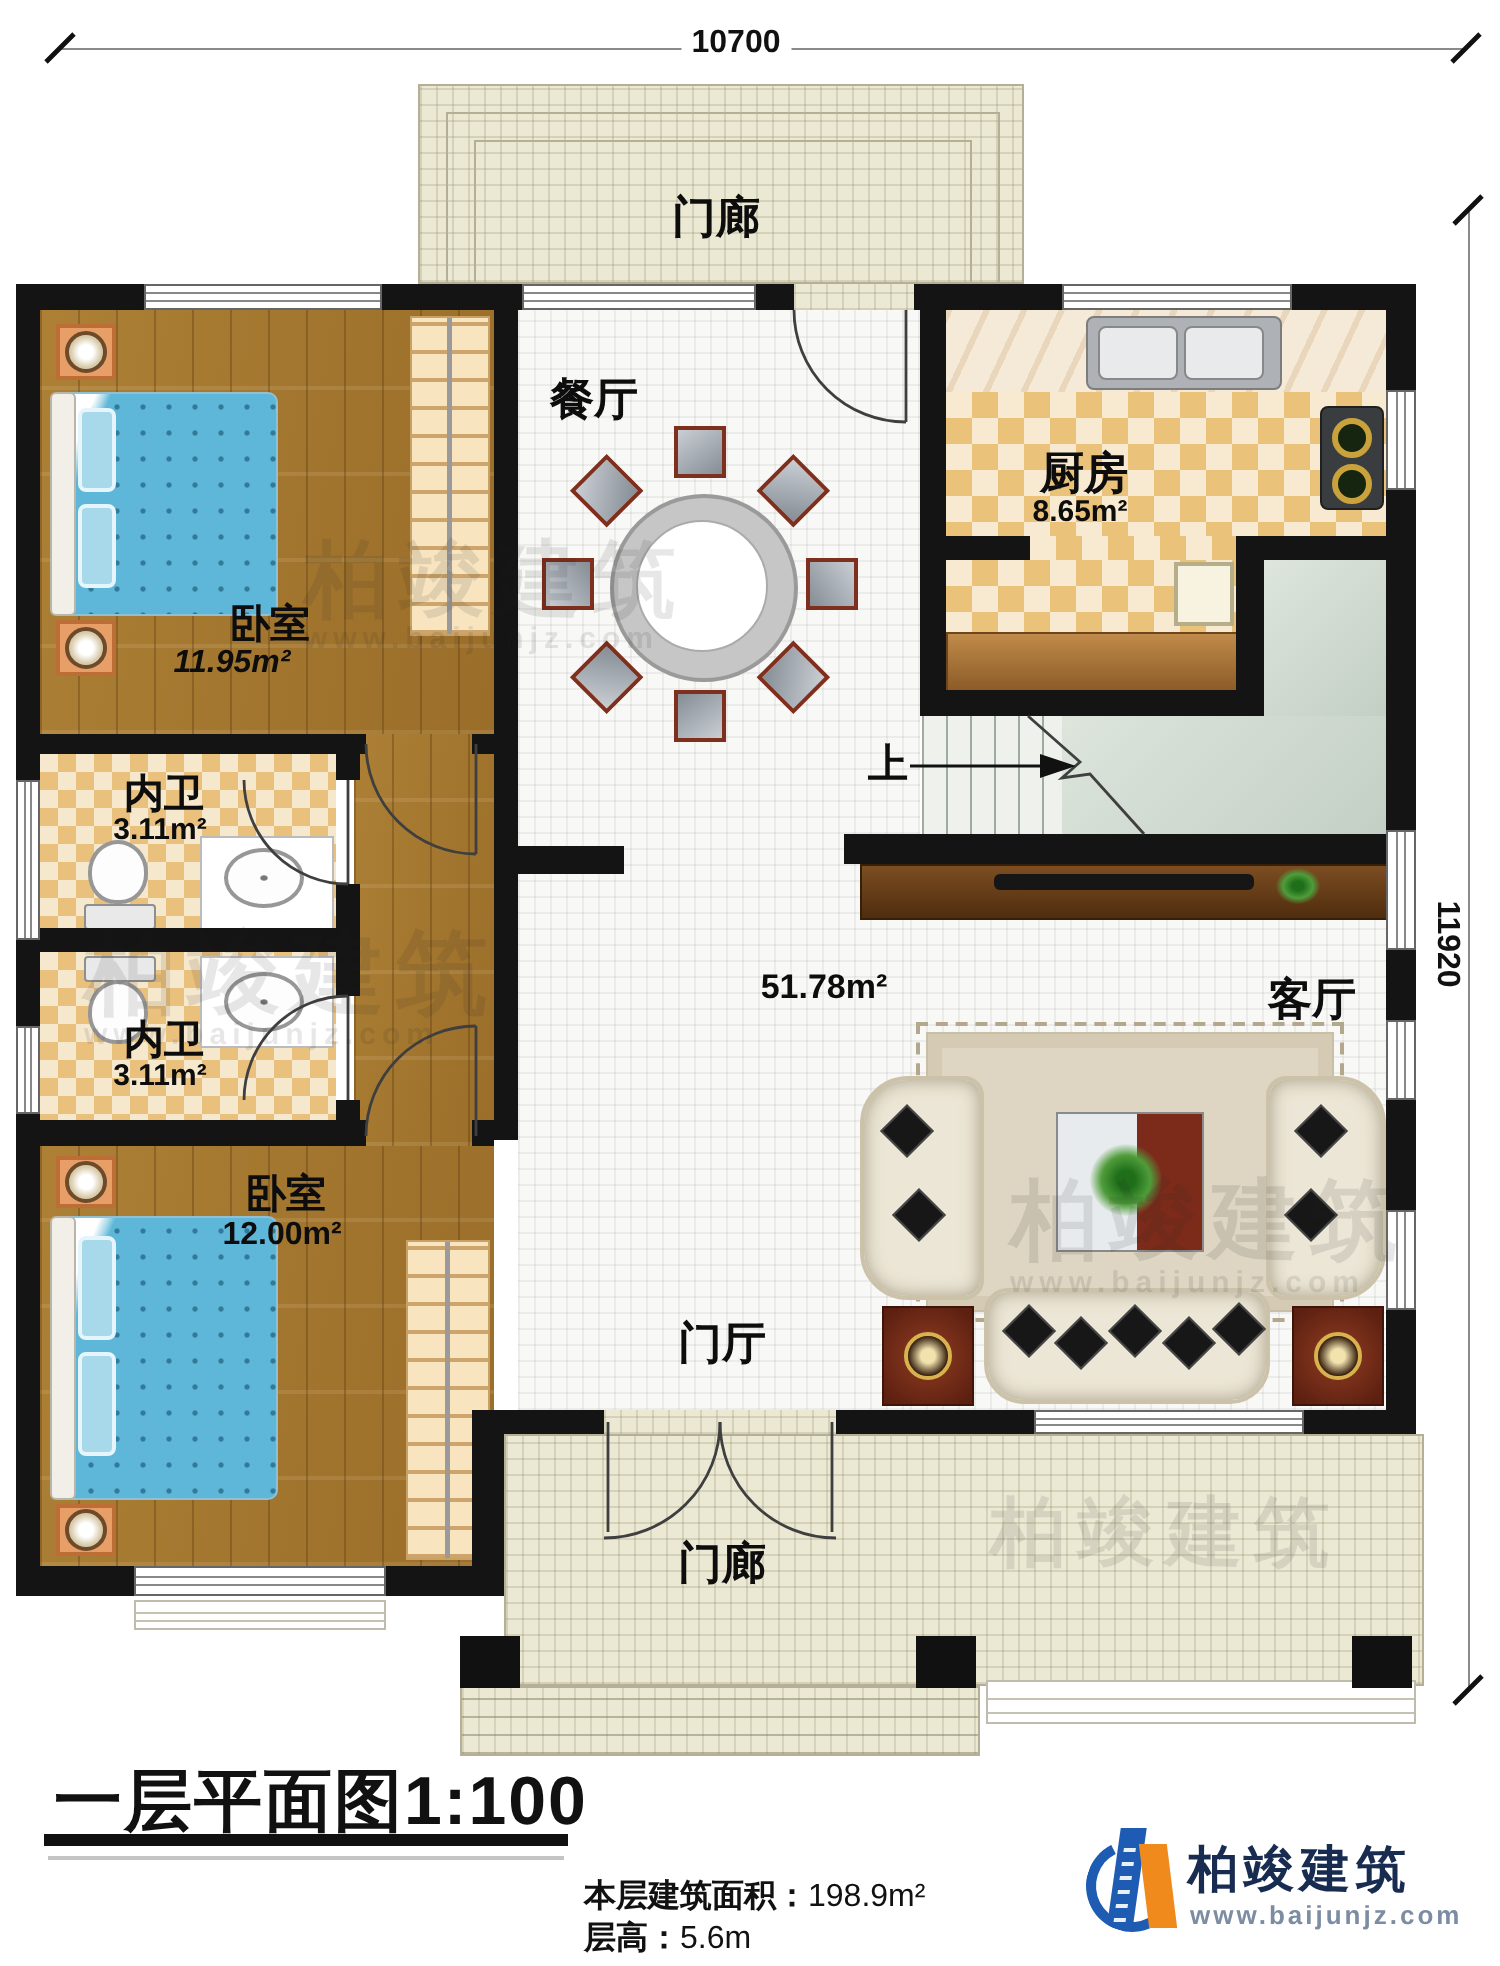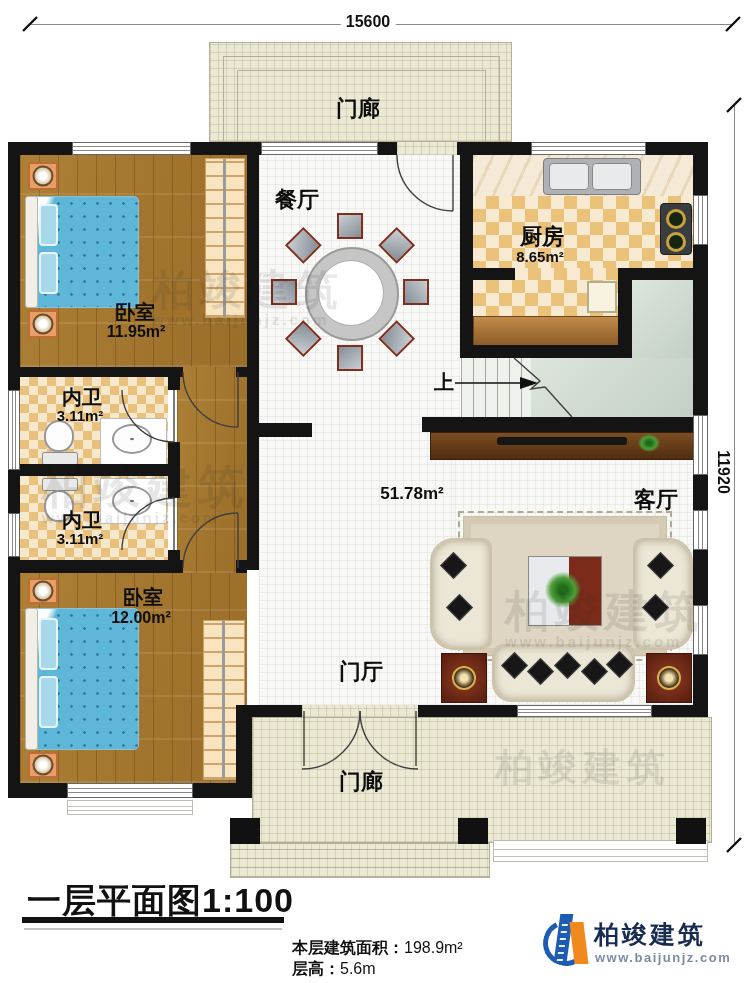--- a/index.html
+++ b/index.html
@@ -319,34 +319,34 @@
   </div>
   <div class="wm" style="left:495px;top:748px;font-size:38px;">
     <div class="wmt">柏竣建筑</div>
   </div>
 
   <div class="rl s22" style="left:358px;top:109px;">门廊</div>
   <div class="rl s22" style="left:297px;top:200px;">餐厅</div>
   <div class="rl s22" style="left:542px;top:237px;">厨房</div>
   <div class="rl s15" style="left:540px;top:256px;">8.65m²</div>
   <div class="rl s20" style="left:135px;top:312px;">卧室</div>
-  <div class="rl s16" style="left:136px;top:332px;">11.95m²</div>
+  <div class="rl s16" style="left:116px;top:332px;font-style:italic;">11.95m²</div>
   <div class="rl s20" style="left:82px;top:397px;">内卫</div>
   <div class="rl s15" style="left:80px;top:415px;">3.11m²</div>
   <div class="rl s20" style="left:82px;top:520px;">内卫</div>
   <div class="rl s15" style="left:80px;top:538px;">3.11m²</div>
   <div class="rl s20" style="left:143px;top:597px;">卧室</div>
   <div class="rl s16" style="left:141px;top:618px;">12.00m²</div>
   <div class="rl s17" style="left:412px;top:494px;">51.78m²</div>
   <div class="rl s22" style="left:656px;top:500px;">客厅</div>
   <div class="rl s22" style="left:361px;top:672px;">门厅</div>
   <div class="rl s22" style="left:361px;top:782px;">门廊</div>
   <div class="rl s20" style="left:444px;top:382px;">上</div>
 
-  <div class="dim" style="left:368px;top:22px;">15600</div>
+  <div class="dim" style="left:368px;top:22px;">10700</div>
   <div class="dim dim-v" style="left:723px;top:472px;">11920</div>
 
   <div class="tb-title">一层平面图1:100</div>
   <div class="tb-rule1"></div>
   <div class="tb-rule2"></div>
 
   <div class="stat" style="top:938px;"><span class="lab">本层建筑面积：</span><span>198.9m²</span></div>
   <div class="stat" style="top:959px;"><span class="lab">层高：</span><span>5.6m</span></div>
 
   <div class="lg-swoosh"></div>

